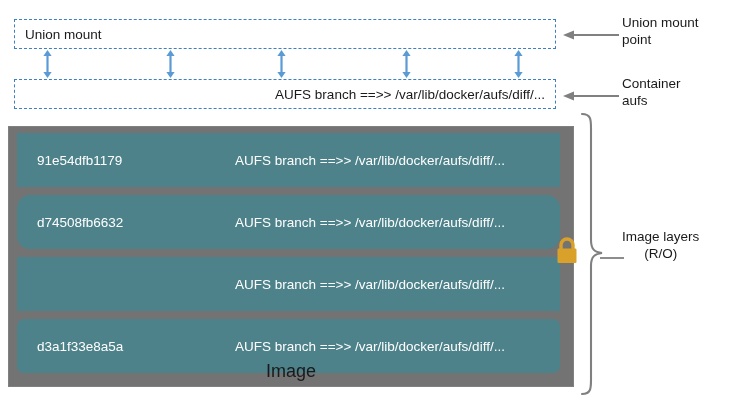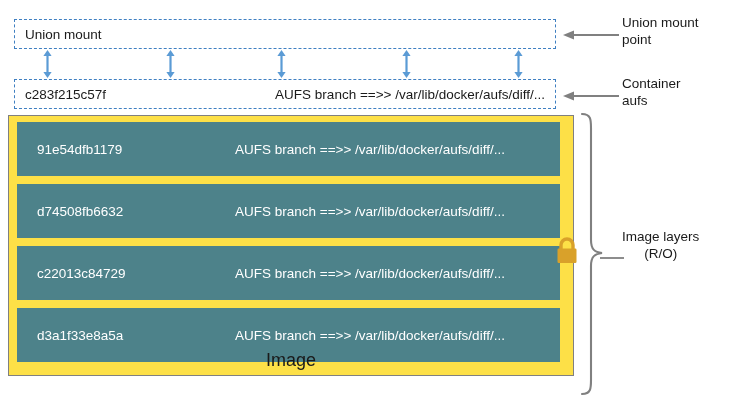--- a/index.html
+++ b/index.html
@@ -53,25 +53,25 @@
     position: absolute;
     top: 50px;
     width: 11px;
     height: 28px;
   }
 
   
   #image-container {
     position: absolute;
     left: 8px;
-    top: 115px;
+    top: 126px;
     width: 566px;
     height: 261px;
     box-sizing: border-box;
-    background: #fde047;
+    background: #737373;
     border: 1.6px solid #808080;
   }
 
   .layer-bar {
     position: absolute;
     left: 8px;
     width: 543px;
     height: 54px;
     background: #4d828a;
     color: #ffffff;
@@ -165,39 +165,37 @@
         <path d="M5.5 28 L9.6 22 L1.4 22 Z" fill="#5b9bd5"></path>
       </svg></div>
     <div class="dbl-arrow" style="left: 513px;"><svg width="11" height="28" viewBox="0 0 11 28" xmlns="http://www.w3.org/2000/svg">
         <line x1="5.5" y1="4" x2="5.5" y2="24" stroke="#5b9bd5" stroke-width="2.2"></line>
         <path d="M5.5 0 L9.6 6 L1.4 6 Z" fill="#5b9bd5"></path>
         <path d="M5.5 28 L9.6 22 L1.4 22 Z" fill="#5b9bd5"></path>
       </svg></div>
   </div>
 
 <div class="dashed-row" id="container-layer-row">
-  <span class="id-text">c283f215c57f</span>
   <span class="branch-text">AUFS branch ==&gt;&gt; /var/lib/docker/aufs/diff/...</span>
 </div>
 
 <div id="image-container">
   <div id="layer-stack">
       <div class="layer-bar" style="top: 6px; background: rgb(77, 130, 138);">
         <span class="id-text">91e54dfb1179</span>
         <span class="branch-text">AUFS branch ==&gt;&gt; /var/lib/docker/aufs/diff/...</span>
       </div>
-      <div class="layer-bar" style="top: 68px; background: rgb(77, 130, 138);">
+      <div class="layer-bar" style="top: 68px; background: rgb(77, 130, 138); border-radius: 13px;">
         <span class="id-text">d74508fb6632</span>
         <span class="branch-text">AUFS branch ==&gt;&gt; /var/lib/docker/aufs/diff/...</span>
       </div>
       <div class="layer-bar" style="top: 130px; background: rgb(77, 130, 138);">
-        <span class="id-text">c22013c84729</span>
-        <span class="branch-text">AUFS branch ==&gt;&gt; /var/lib/docker/aufs/diff/...</span>
-      </div>
-      <div class="layer-bar" style="top: 192px; background: rgb(77, 130, 138);">
+        <span class="branch-text">AUFS branch ==&gt;&gt; /var/lib/docker/aufs/diff/...</span>
+      </div>
+      <div class="layer-bar" style="top: 192px; background: rgb(77, 130, 138); border-radius: 7px;">
         <span class="id-text">d3a1f33e8a5a</span>
         <span class="branch-text">AUFS branch ==&gt;&gt; /var/lib/docker/aufs/diff/...</span>
       </div>
     </div>
   <div id="image-caption">Image</div>
 </div>
 
 <div id="lock-icon">
   <svg width="26" height="30" viewBox="0 0 26 30" xmlns="http://www.w3.org/2000/svg">
     <path d="M7 13 V9 a6 6 0 0 1 12 0 V13" fill="none" stroke="#d9a12a" stroke-width="3.4"></path>

